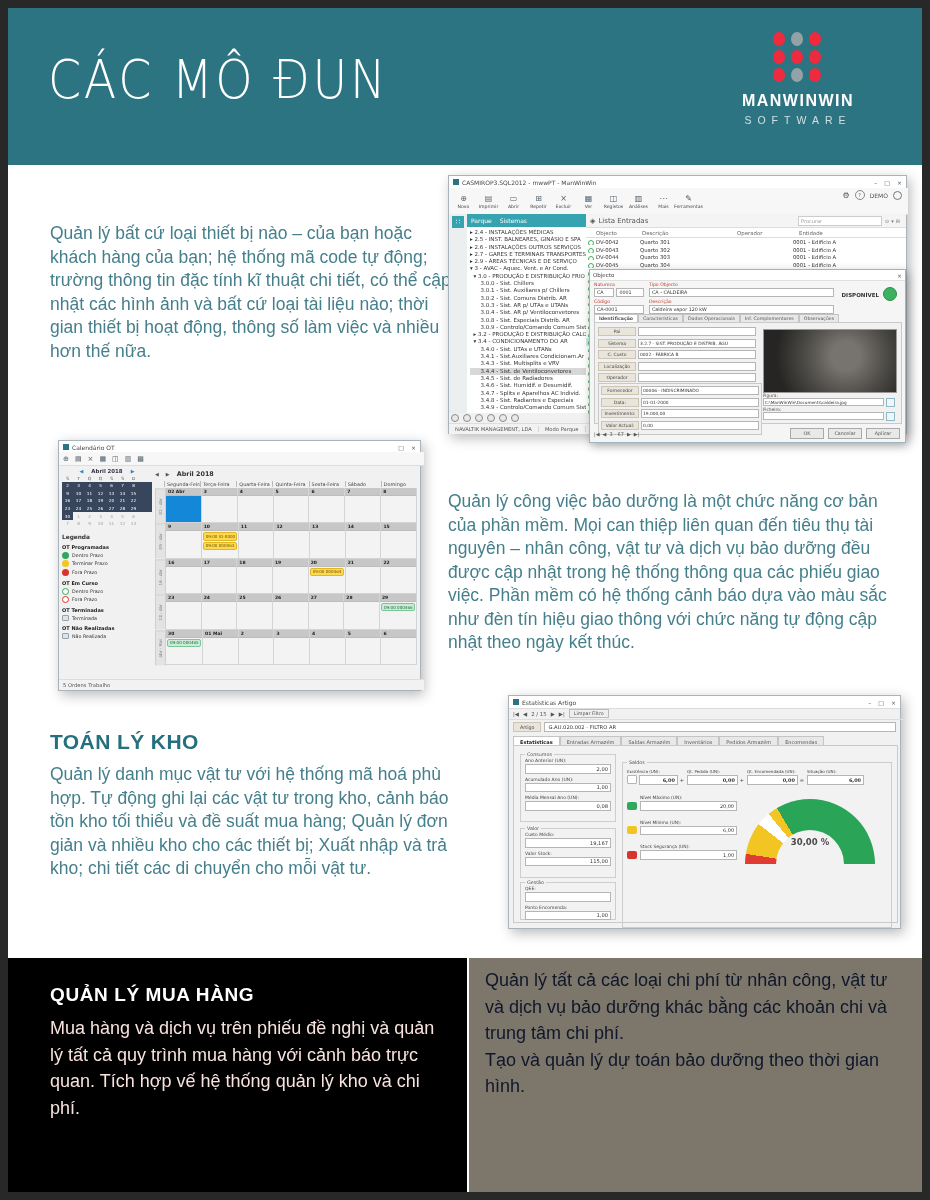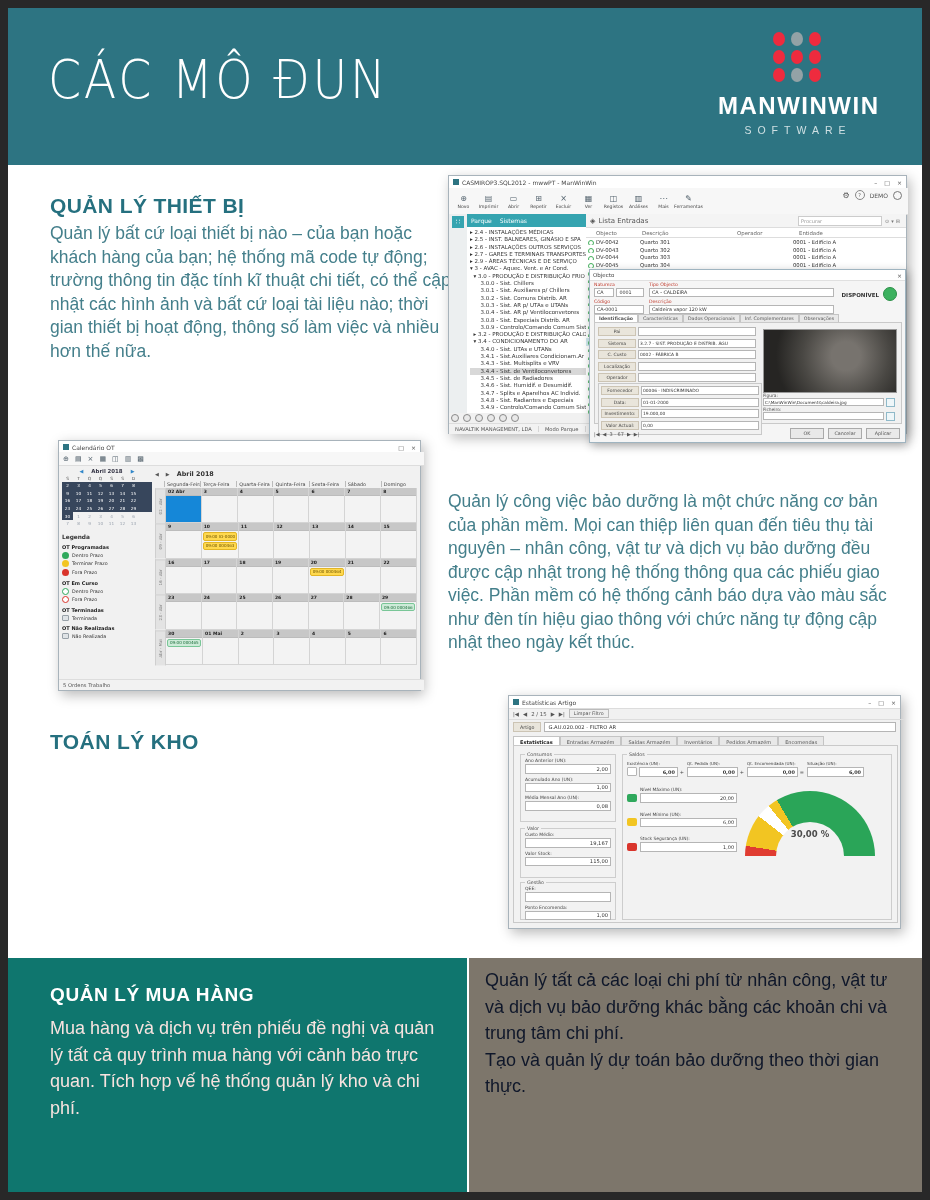--- a/index.html
+++ b/index.html
@@ -6,21 +6,21 @@
   body{width:930px;height:1200px;position:relative;background:#282828;font-family:"Liberation Sans","DejaVu Sans",sans-serif;overflow:hidden}
   #page{position:absolute;left:8px;top:8px;width:914px;height:1184px;background:#ffffff;overflow:hidden}
 
   
   .hero{position:absolute;left:0;top:0;width:914px;height:157px;background:#2d7482}
   .hero-title{position:absolute;left:40px;top:40px;color:#fff;font-family:"DejaVu Sans",sans-serif;font-weight:300;font-size:54px;letter-spacing:3px;transform:scaleX(.88);transform-origin:left}
   .logo{position:absolute;right:44px;top:24px;width:160px;text-align:center}
   .dots{width:50px;margin:0 auto;display:grid;grid-template-columns:repeat(3,14px);grid-gap:4px;justify-content:center}
   .dot{width:12px;height:14px;border-radius:50%}
   .dot.r{background:#ee2b3e}.dot.g{background:#93a2a6}
-  .brand{color:#fff;font-size:24px;font-weight:bold;letter-spacing:1.5px;margin-top:10px}
+  .brand{color:#fff;font-size:16px;font-weight:bold;letter-spacing:1.5px;margin-top:10px}
   .brand-sub{color:#cfe0e3;font-size:10.5px;letter-spacing:6px;margin-top:4px}
 
   
   .sec-head{position:absolute;font-size:21px;font-weight:bold;color:#25707f;letter-spacing:.4px}
   .sec-body{position:absolute;font-size:17.5px;line-height:23.5px;color:#447f8b}
 
   
   .block{position:absolute;top:950px;height:234px;color:#fff}
   .block-head{font-size:19px;font-weight:bold;letter-spacing:.6px}
   .block-body{font-size:18px;line-height:26.5px;margin-top:9px}
@@ -152,21 +152,21 @@
   .sbody{position:absolute;left:4px;top:49px;width:383px;height:176px;border:1px solid #c9c9c9;background:#f2f2f2}
   .fieldset{position:absolute;border:1px solid #cdcdcd}
   .fs-title{position:absolute;top:-3.5px;left:4px;background:#f2f2f2;padding:0 2px;font-size:4.8px;color:#555}
   .fgroup .field{margin:3px 4px 0 4px}
   .fgroup .f-label{font-size:4.5px;color:#444;margin-bottom:1px;white-space:nowrap}
   .fgroup .f-row{display:flex}
   .fgroup .f-box{flex:1;border:1px solid #b5b5b5;background:#fff;height:7.5px;font-size:5.2px;display:flex;align-items:center;justify-content:flex-end;padding:0 2px}
   #fs-consumos{left:6px;top:8px;width:94px;height:66px}
   #fs-valor{left:6px;top:82px;width:94px;height:48px}
   #fs-gestao{left:6px;top:136px;width:94px;height:36px}
-  #fs-saldos{left:108px;top:8px;width:268px;height:164px}
+  #fs-saldos{left:108px;top:16px;width:268px;height:164px}
   .saldosrow{position:absolute;left:4px;top:6px;display:flex;align-items:flex-end;gap:3px}
   .saldosrow .field{width:57px}
   .saldosrow .f-label{font-size:4.1px;color:#444;margin-bottom:1px;white-space:nowrap}
   .saldosrow .f-row{display:flex;align-items:center;gap:2px}
   .saldosrow .swatch{width:8px;height:7px;border:1px solid #b5b5b5;border-radius:1px;flex:none}
   .saldosrow .f-box{flex:1;border:1px solid #b5b5b5;background:#fff;height:7.5px;font-size:4.9px;display:flex;align-items:center;justify-content:flex-end;padding:0 2px;font-weight:bold}
   .saldosrow .f-op{font-size:5px;color:#444}
   .levels{position:absolute;left:4px;top:32px;width:110px}
   .levels .field{margin-bottom:9px}
   .levels .f-label{font-size:4.4px;color:#444;margin:0 0 1px 13px;white-space:nowrap}
@@ -195,26 +195,26 @@
           <span class="dot r"></span>
         <span class="dot r"></span>
           <span class="dot g"></span>
           <span class="dot r"></span>
       </div>
       <div class="brand">MANWINWIN</div>
       <div class="brand-sub">SOFTWARE</div>
     </div>
   </div>
 
-  <div class="sec-head" style="left:42px;top:186px">QUẢN LÝ THIẾT BỊ</div>
   <div class="sec-body" style="left:42px;top:214px;width:412px">Quản lý bất cứ loại thiết bị nào – của bạn hoặc khách hàng của bạn; hệ thống mã code tự động; trường thông tin đặc tính kĩ thuật chi tiết, có thể cập nhật các hình ảnh và bất cứ loại tài liệu nào; thời gian thiết bị hoạt động, thông số làm việc và nhiều hơn thế nữa.</div>
 
   <div class="sec-body" style="left:440px;top:482px;width:462px">Quản lý công việc bảo dưỡng là một chức năng cơ bản của phần mềm. Mọi can thiệp liên quan đến tiêu thụ tài nguyên – nhân công, vật tư và dịch vụ bảo dưỡng đều được cập nhật trong hệ thống thông qua các phiếu giao việc. Phần mềm có hệ thống cảnh báo dựa vào màu sắc như đèn tín hiệu giao thông với chức năng tự động cập nhật theo ngày kết thúc.</div>
 
   <div class="sec-head" style="left:42px;top:722px">TOÁN LÝ KHO</div>
+  <div class="sec-body" style="left:42px;top:755px;width:412px">Quản lý danh mục vật tư với hệ thống mã hoá phù hợp. Tự động ghi lại các vật tư trong kho, cảnh báo tồn kho tối thiểu và đề suất mua hàng; Quản lý đơn giản và nhiều kho cho các thiết bị; Xuất nhập và trả kho; chi tiết các di chuyển cho mỗi vật tư.</div>
 
   <div class="win" id="objwin">
     <div class="tbar">
       <span class="wicon"></span>
       <span>CASMIROP3.SQL2012 - mwwPT - ManWinWin</span>
       <span class="wctl">
         <span>–</span>
         <span>□</span>
         <span>×</span>
       </span>
@@ -1050,24 +1050,24 @@
           </div>
         <div class="gauge">
           <div class="disc"></div>
           <div class="hole"></div>
         </div>
         <div class="gauge-val">30,00 %</div>
       </div>
     </div>
   </div>
 
-  <div class="block" style="left:0;width:459px;background:#0f766e">
+  <div class="block" style="left:0;width:459px;background:#000000">
     <div class="block-head" style="margin:26px 0 0 42px">QUẢN LÝ MUA HÀNG</div>
     <div class="block-body" style="margin-left:42px;width:396px;color:#f8e3df">Mua hàng và dịch vụ trên phiếu đề nghị và quản lý tất cả quy trình mua hàng với cảnh báo trực quan. Tích hợp vế hệ thống quản lý kho và chi phí.</div>
   </div>
   <div class="block" style="left:461px;width:453px;background:#7d766b">
     <div class="block-body" style="margin-left:16px;width:412px;color:#0f172a">
       <div>Quản lý tất cả các loại chi phí từ nhân công, vật tư và dịch vụ bảo dưỡng khác bằng các khoản chi và trung tâm chi phí.</div>
-      <div>Tạo và quản lý dự toán bảo dưỡng theo thời gian thực.</div>
+      <div>Tạo và quản lý dự toán bảo dưỡng theo thời gian hình.</div>
     </div>
   </div>
 
 </div>
 
 </body></html>

